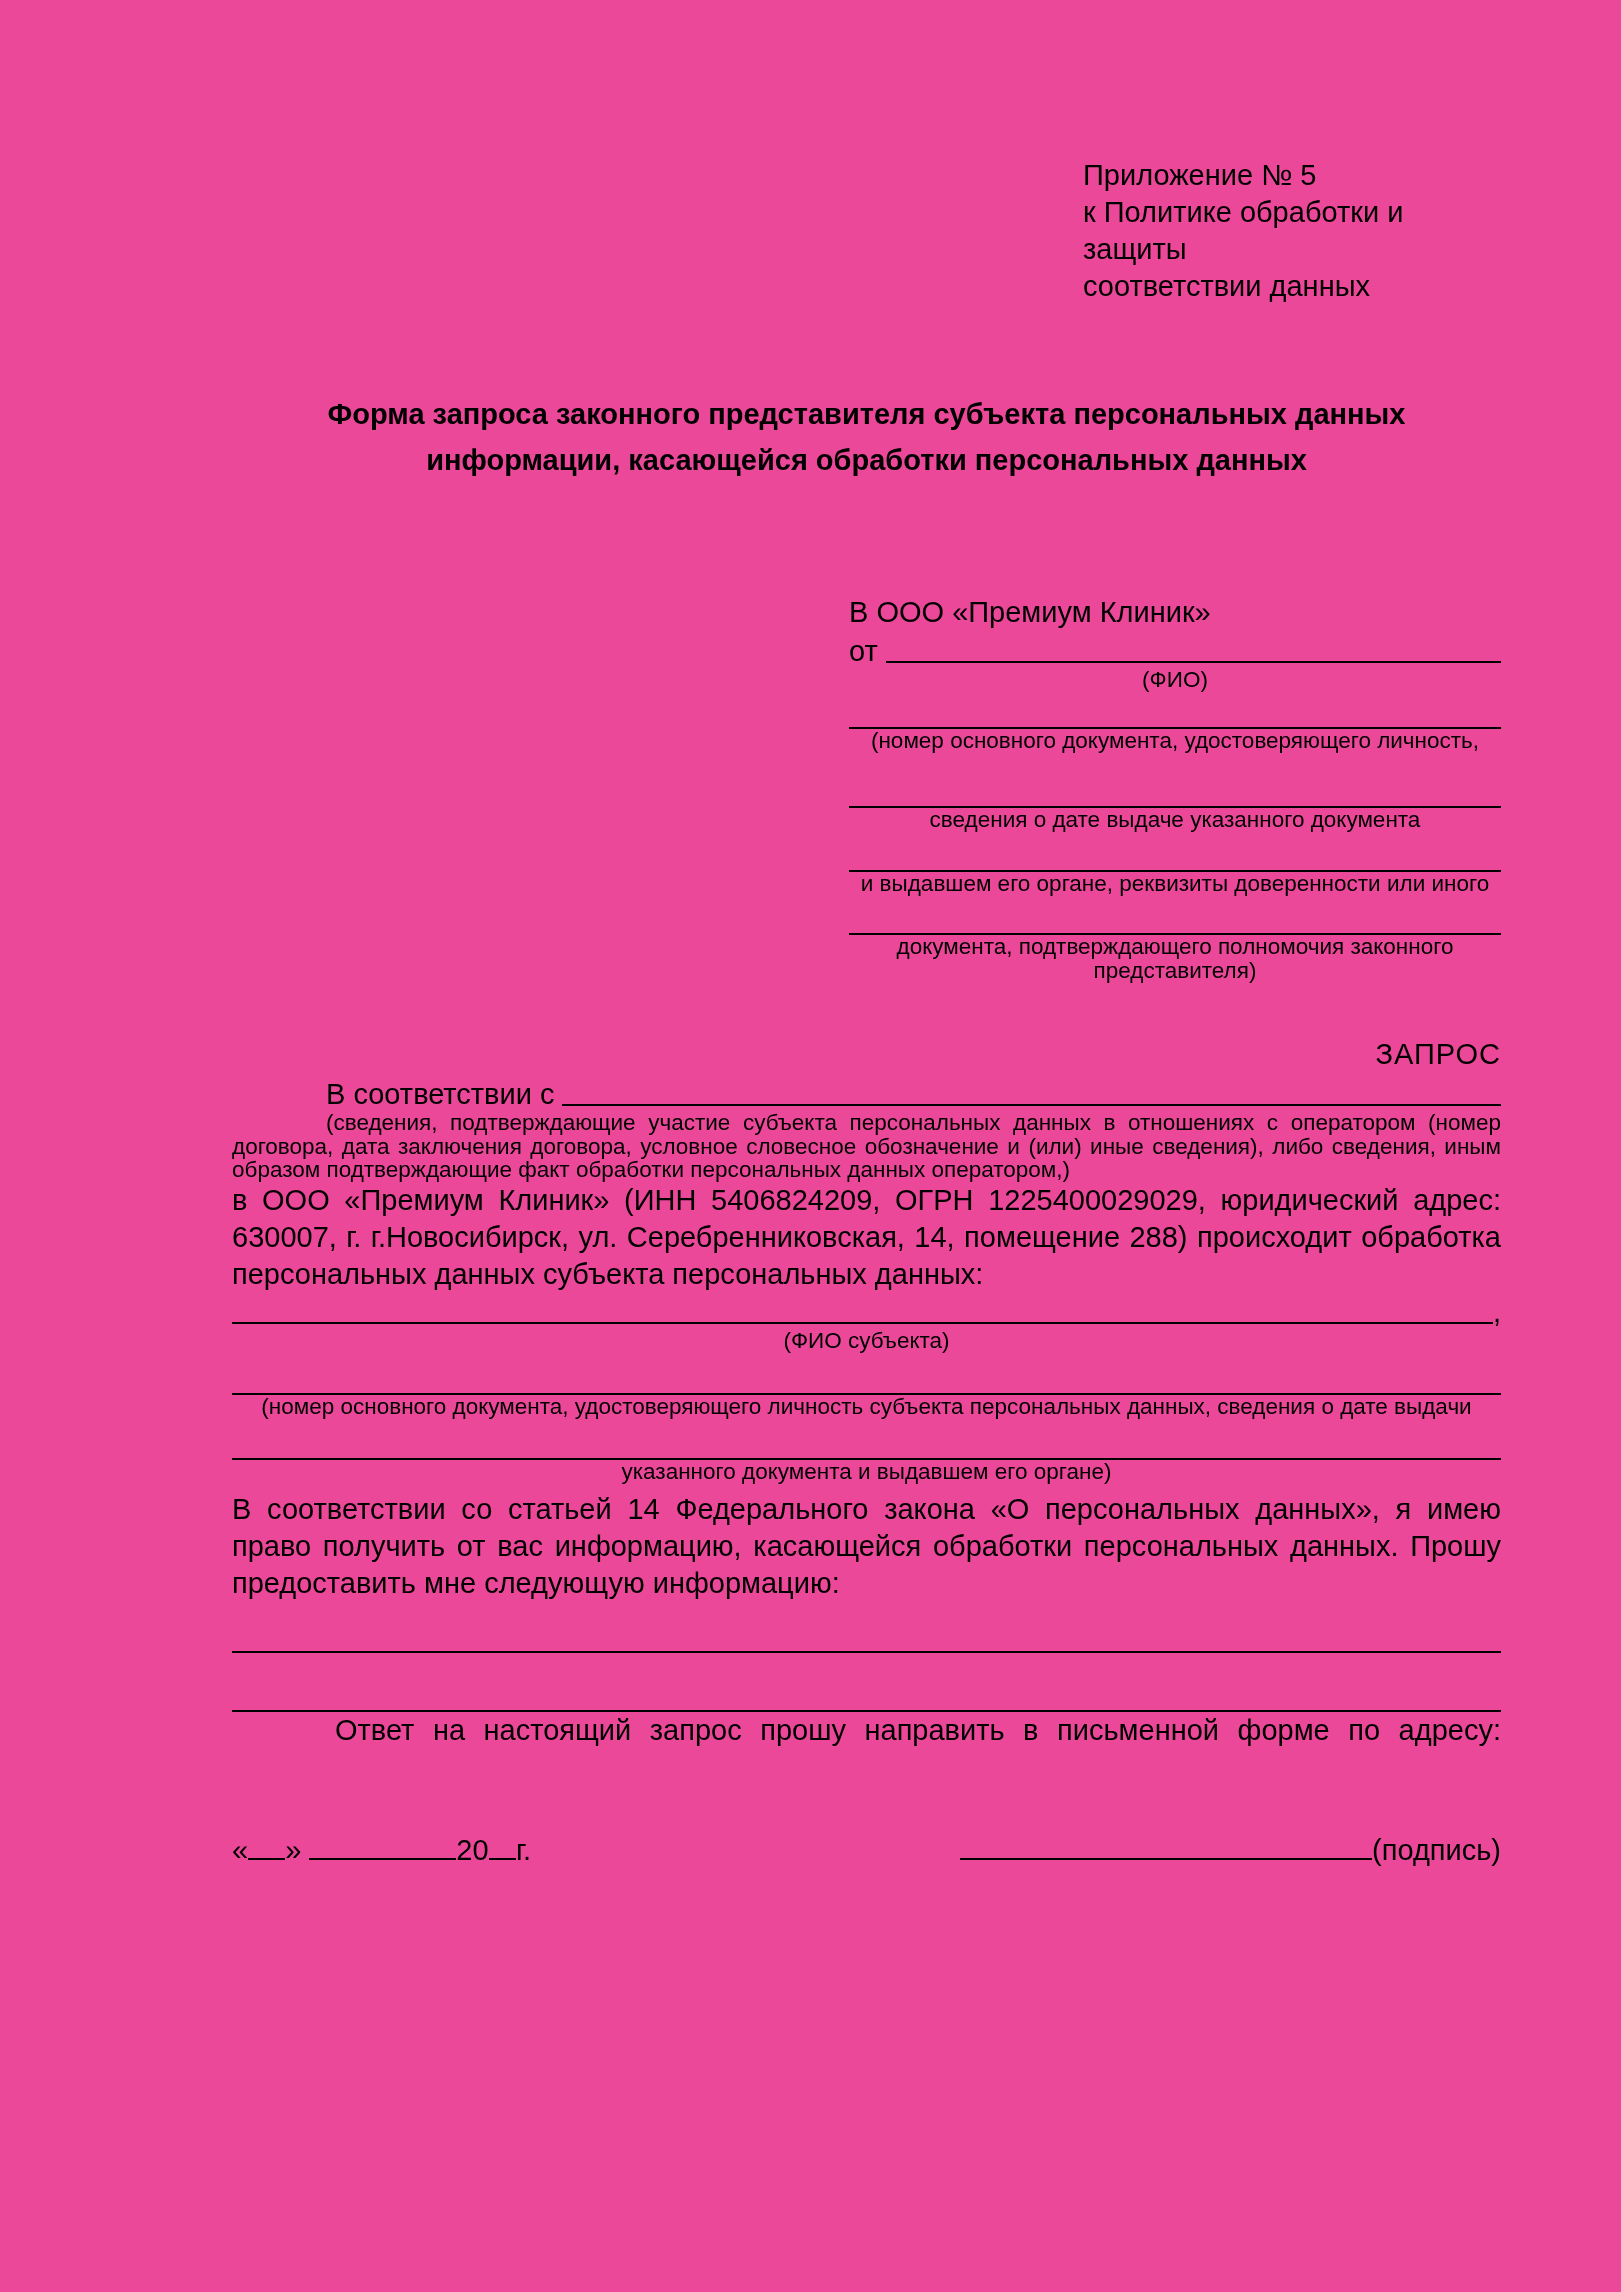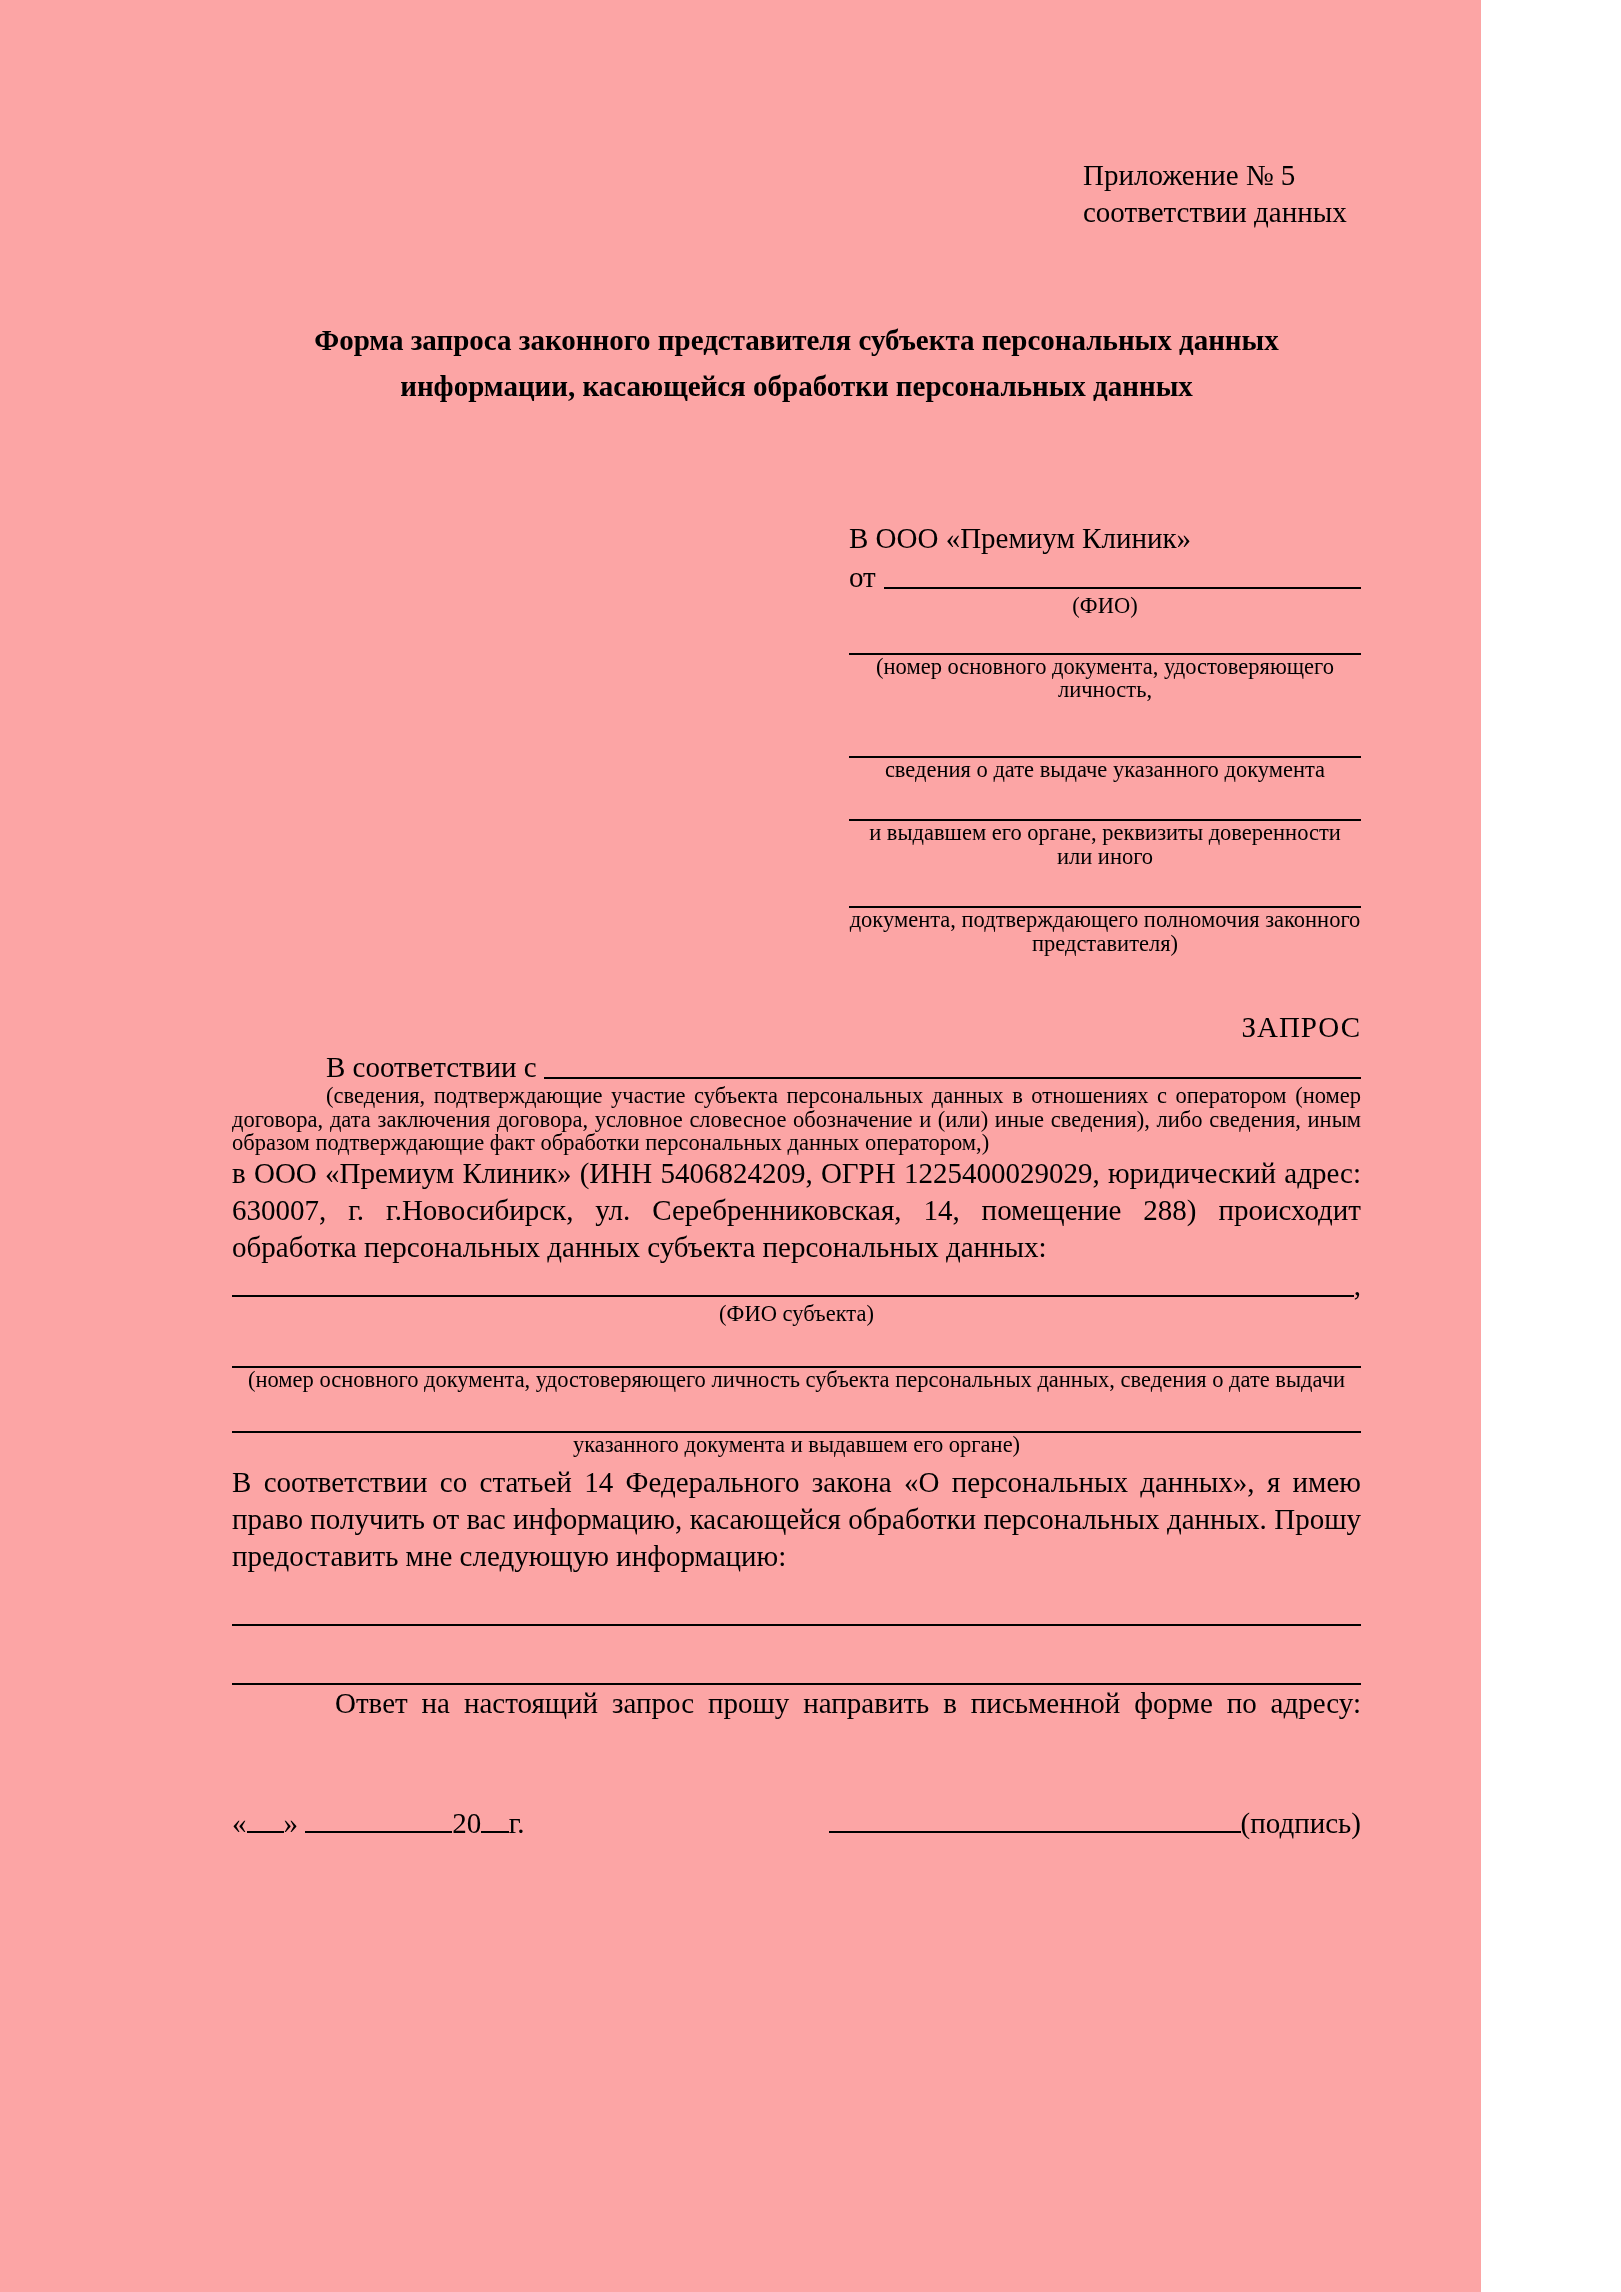--- a/index.html
+++ b/index.html
@@ -1,21 +1,21 @@
 <!DOCTYPE html>
 <html><head>
 <meta charset="utf-8">
 <style>
   html,body { margin:0; padding:0; background:#ffffff; }
   .page {
     position:relative;
-    width:1481px; height:2293px;
-    background:#fca5a5;
+    width:1621px; height:2293px;
+    background:#ec4899;
     color:#000000;
-    font-family:Liberation Serif, serif;
+    font-family:Liberation Sans, sans-serif;
     overflow:hidden;
   }
   .content { padding:157px 120px 0 232px; }
 
   
   .appendix { margin-left:851px; font-size:29px; line-height:37px; }
 
   
   .title {
     margin:86px 0 0 0;
@@ -61,20 +61,21 @@
   .w38 { width:37px; } .w150 { width:147px; } .w28 { width:27.4px; } .w420 { width:412px; }
 </style>
 </head>
 <body>
 
 <div class="page">
   <div class="content">
 
     <div class="appendix">
       <div>Приложение № 5</div>
+      <div>к Политике обработки и защиты</div>
       <div>соответствии данных</div>
     </div>
 
     <h1 class="title">Форма запроса законного представителя субъекта персональных данных информации, касающейся обработки персональных данных</h1>
 
     <div class="addr">
       <div class="to">В ООО «Премиум Клиник»</div>
 
       <div class="line-row row38">
         <span class="label">от</span>

